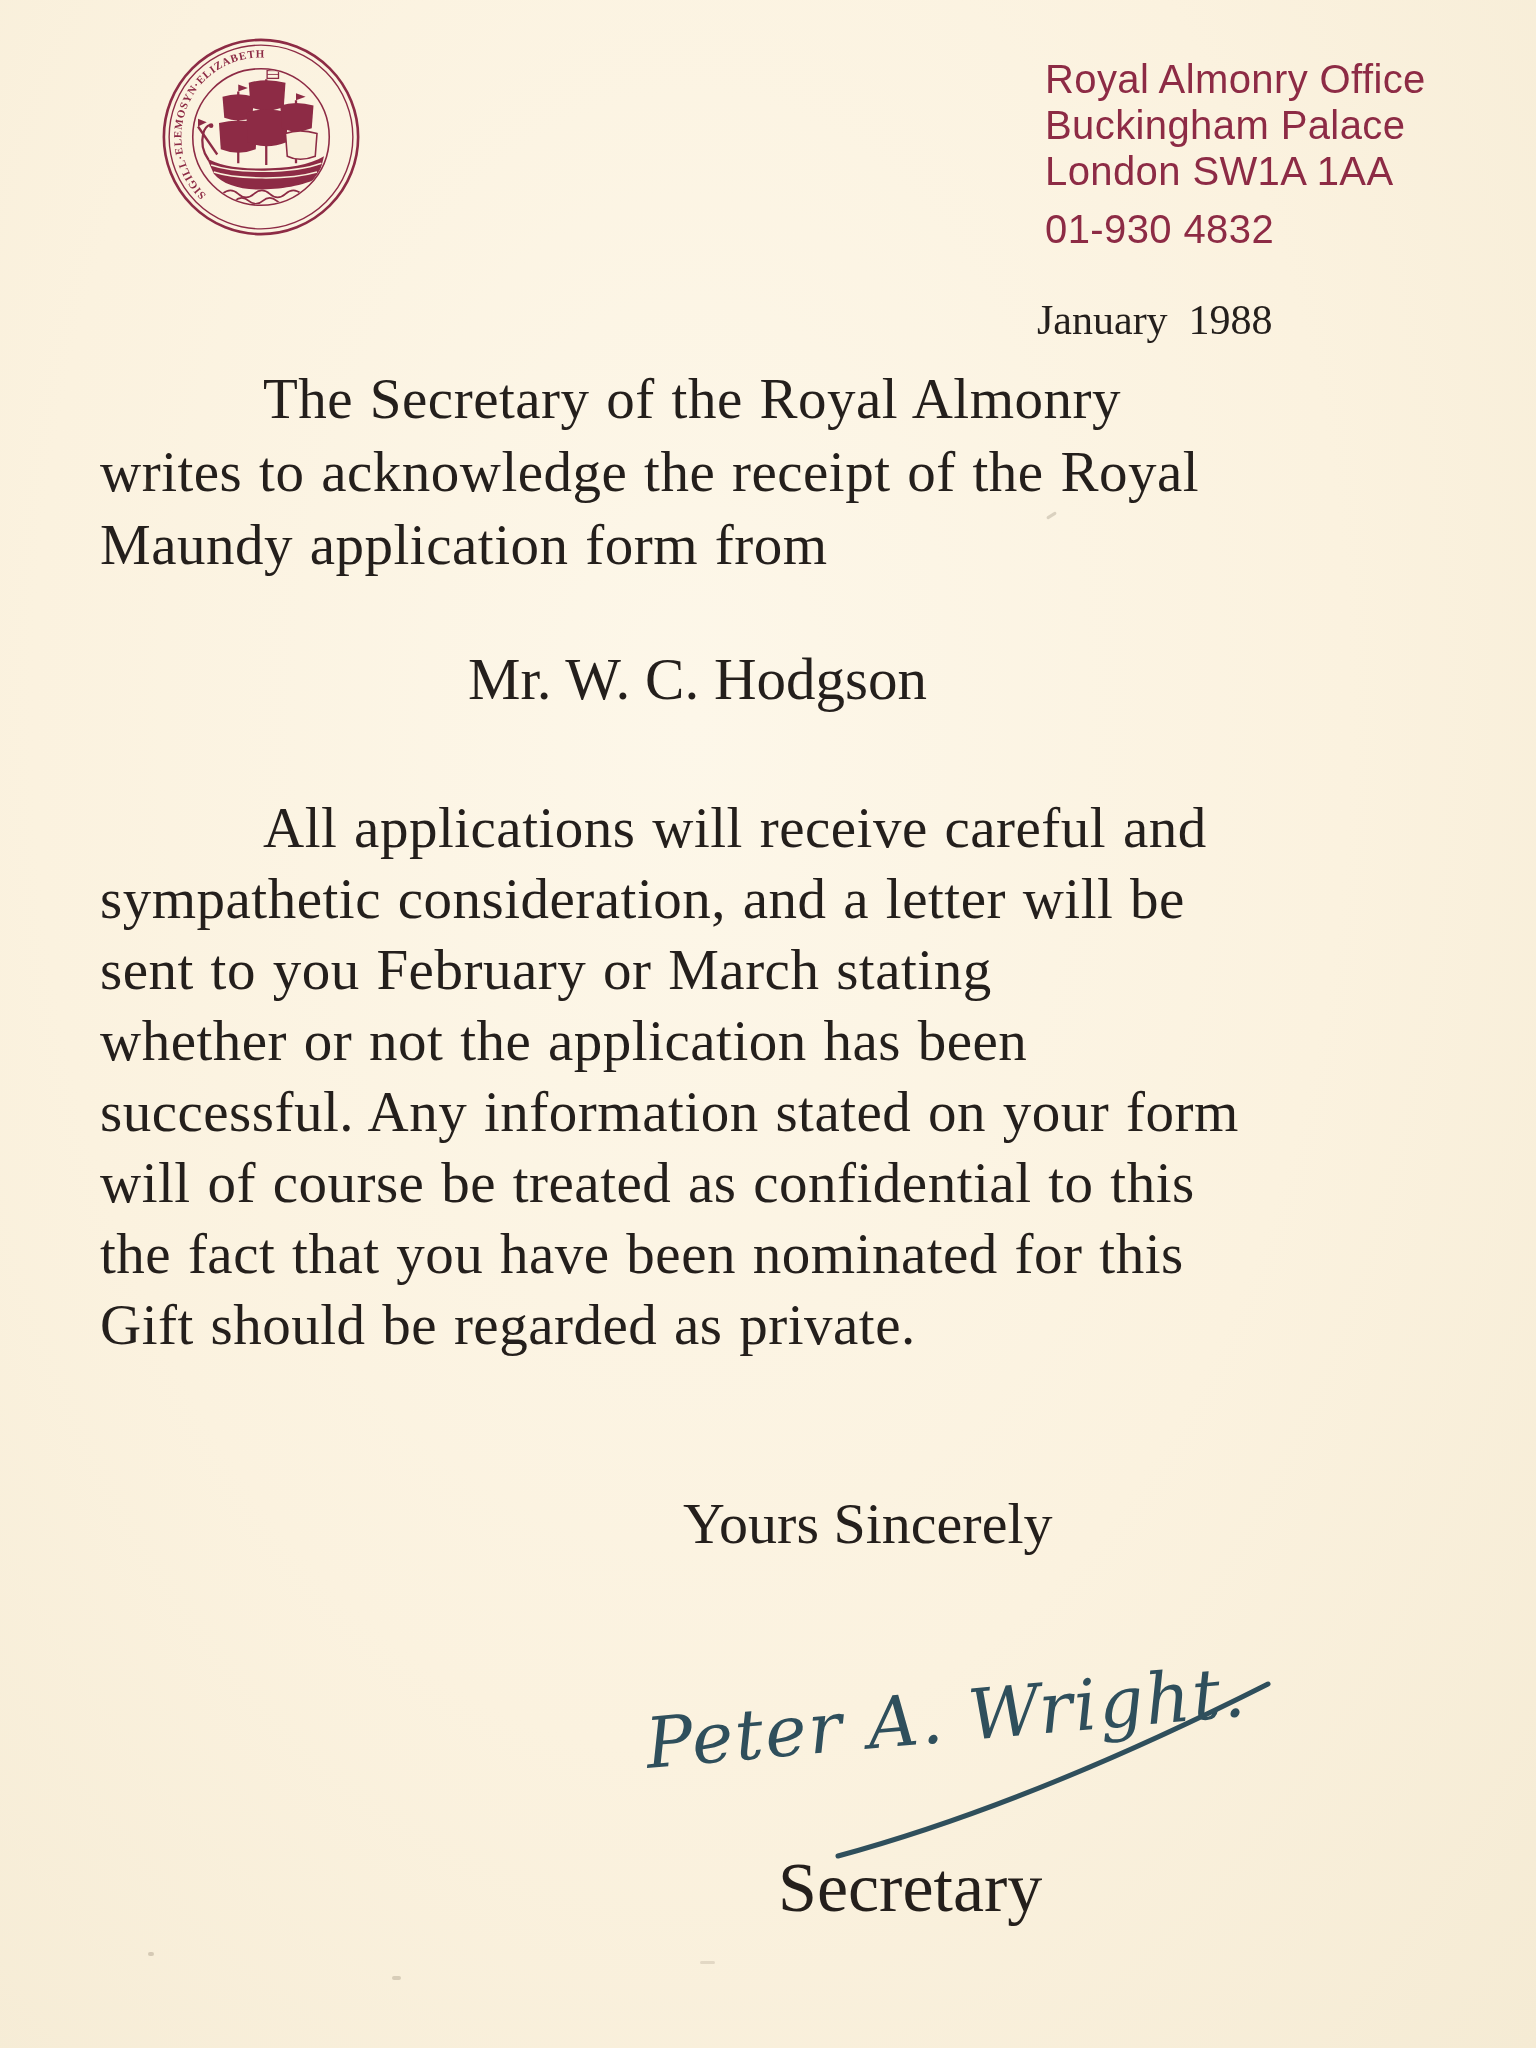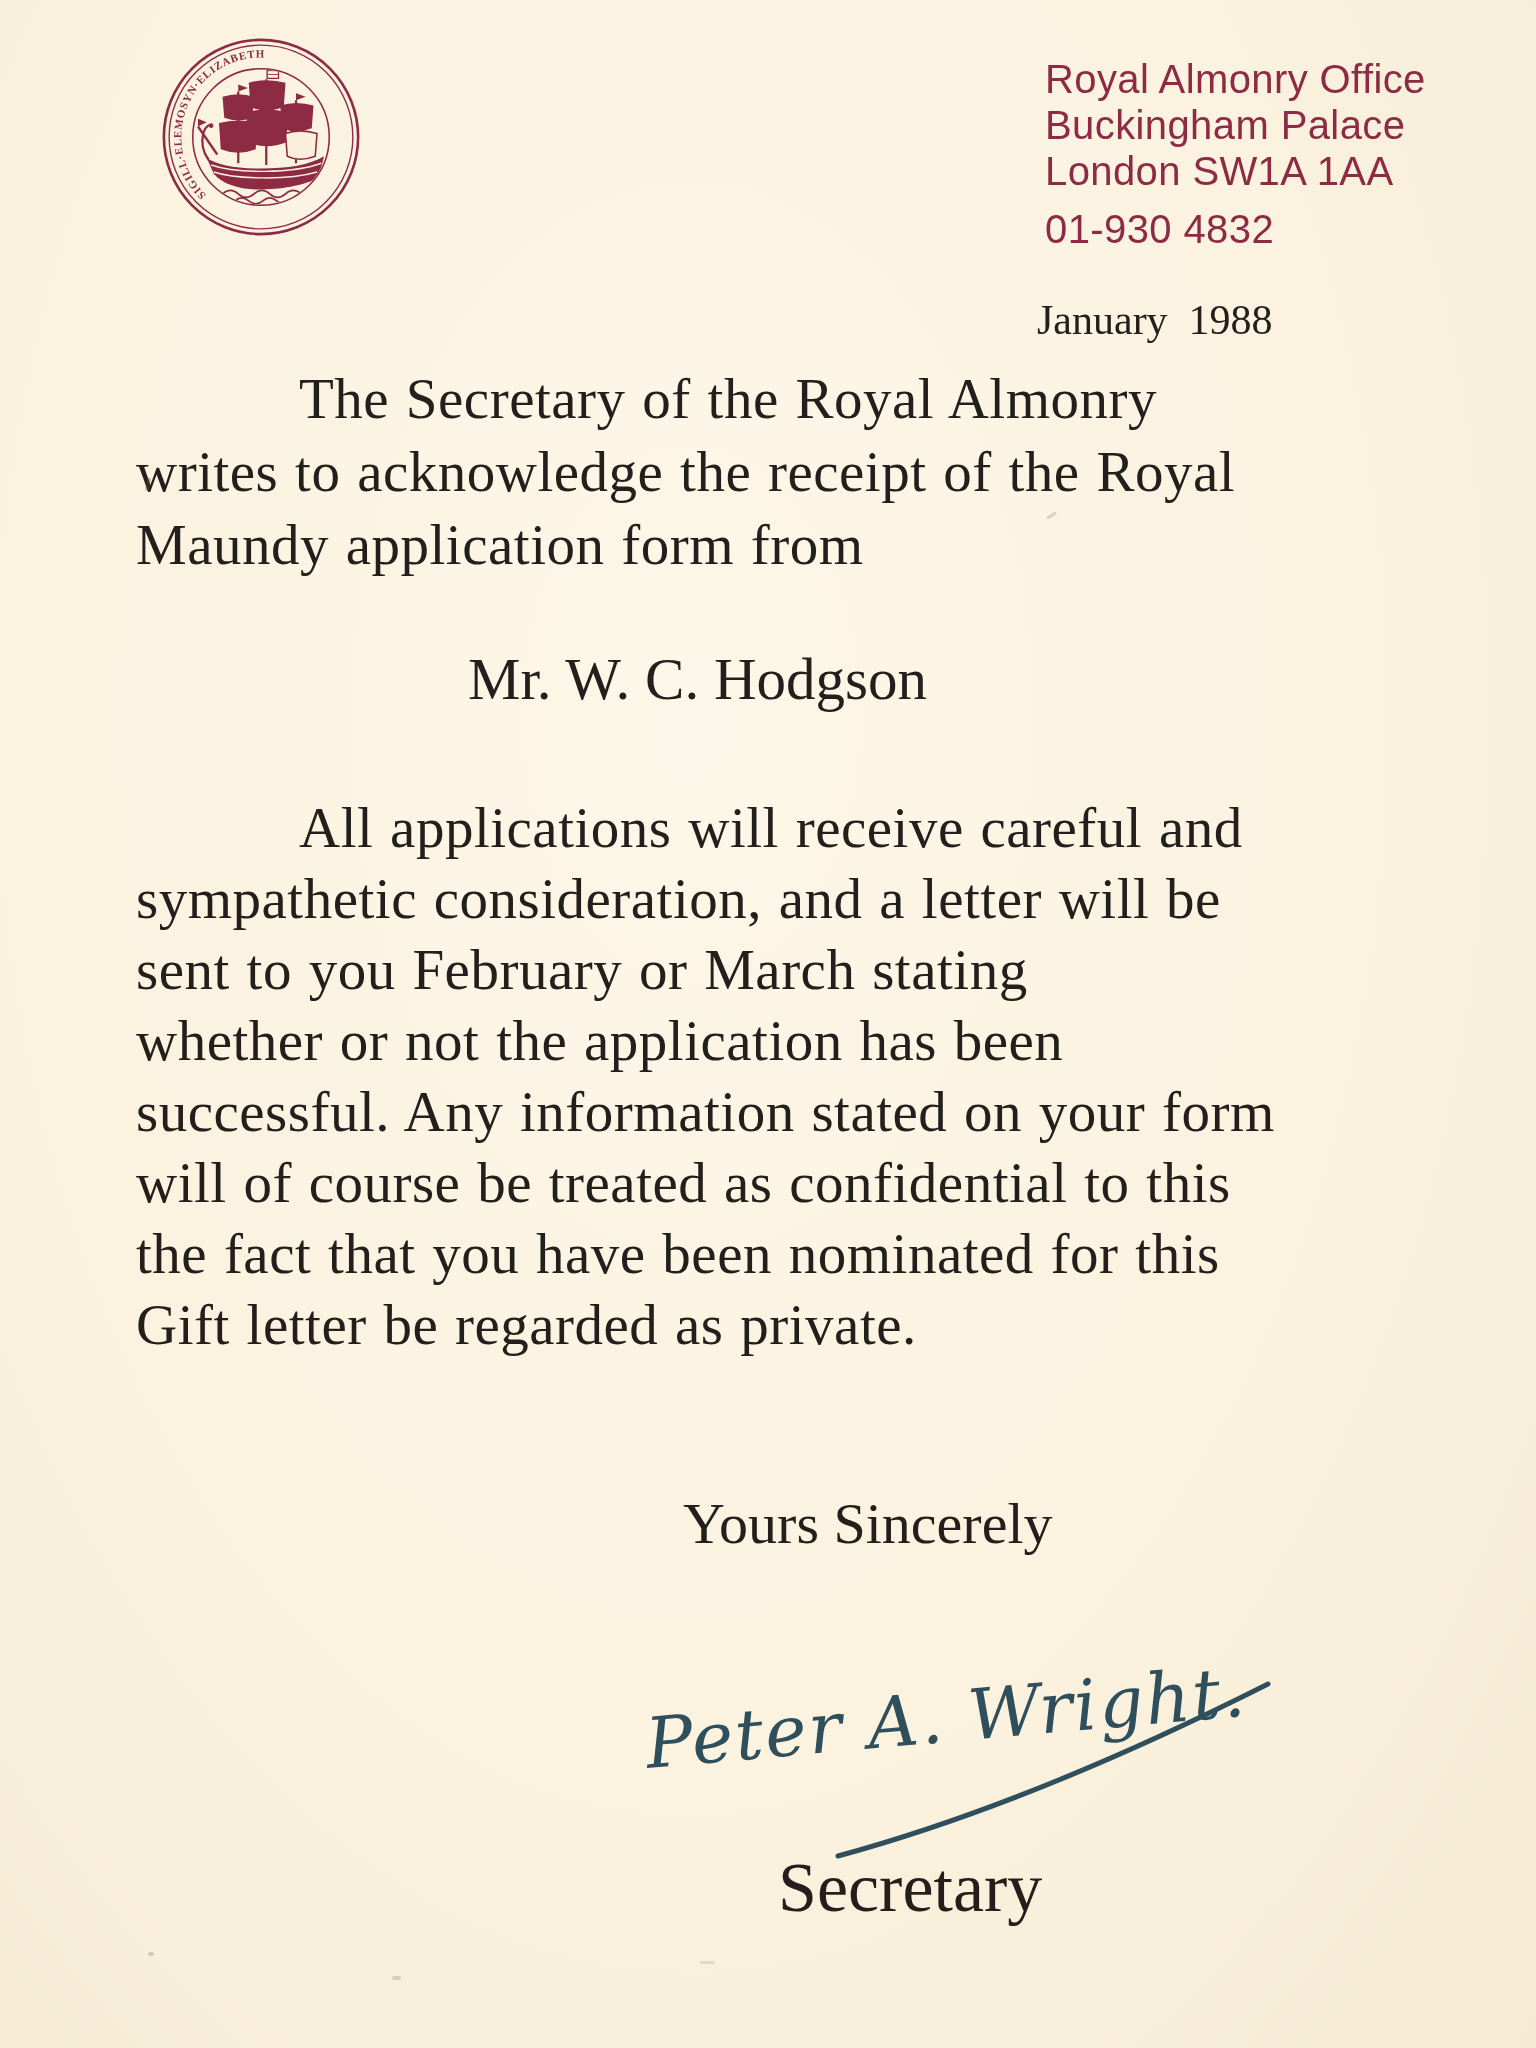--- a/index.html
+++ b/index.html
@@ -12,21 +12,21 @@
   
   .seal{left:156px;top:16px;width:210px;height:242px;}
   .letterhead{
     left:1045px;top:56px;font-family:"Liberation Sans", sans-serif;
     font-size:40px;line-height:46px;letter-spacing:.4px;color:#8d2b45;white-space:nowrap;
   }
   .letterhead .phone{margin-top:12px;}
   
   .date{left:1037px;top:296px;font-size:42px;white-space:pre;}
   
-  .para{white-space:nowrap;font-size:57px;letter-spacing:.5px;word-spacing:2px;margin-left:36px;}
+  .para{white-space:nowrap;font-size:57px;letter-spacing:.5px;word-spacing:2px;}
   .para .line{display:block;}
   .para1{left:100px;top:362px;line-height:73px;}
   .para2{left:100px;top:792px;line-height:71px;}
   .indent{padding-left:163px;}
   .recipient{left:468px;top:645px;font-size:59px;white-space:nowrap;}
   .closing{left:683px;top:1490px;font-size:58px;white-space:nowrap;}
   .signoff{left:778px;top:1848px;font-size:70px;white-space:nowrap;}
   
   .signature-svg{left:600px;top:1618px;width:740px;height:260px;}
   
@@ -109,21 +109,21 @@
   <div class="abs recipient">Mr. W. C. Hodgson</div>
 
   <div class="abs para para2">
     <span class="line indent">All applications will receive careful and</span>
     <span class="line">sympathetic consideration, and a letter will be</span>
     <span class="line">sent to you February or March stating</span>
     <span class="line">whether or not the application has been</span>
     <span class="line">successful. Any information stated on your form</span>
     <span class="line">will of course be treated as confidential to this</span>
     <span class="line">the fact that you have been nominated for this</span>
-    <span class="line">Gift letter be regarded as private.</span>
+    <span class="line">Gift should be regarded as private.</span>
   </div>
 
   <div class="abs closing">Yours Sincerely</div>
 
   <svg class="abs signature-svg" viewBox="0 0 740 260" aria-hidden="true">
     <text x="48" y="150" transform="rotate(-5 48 150)" font-family="DejaVu Serif, serif" font-style="italic" font-size="70" letter-spacing="2" fill="#2f4f5c">Peter A. Wright.</text>
     <path d="M 238 238 Q 430 186 668 66" stroke="#2f4f5c" stroke-width="5" stroke-linecap="round" fill="none"></path>
   </svg>
 
   <div class="abs signoff">Secretary</div>

